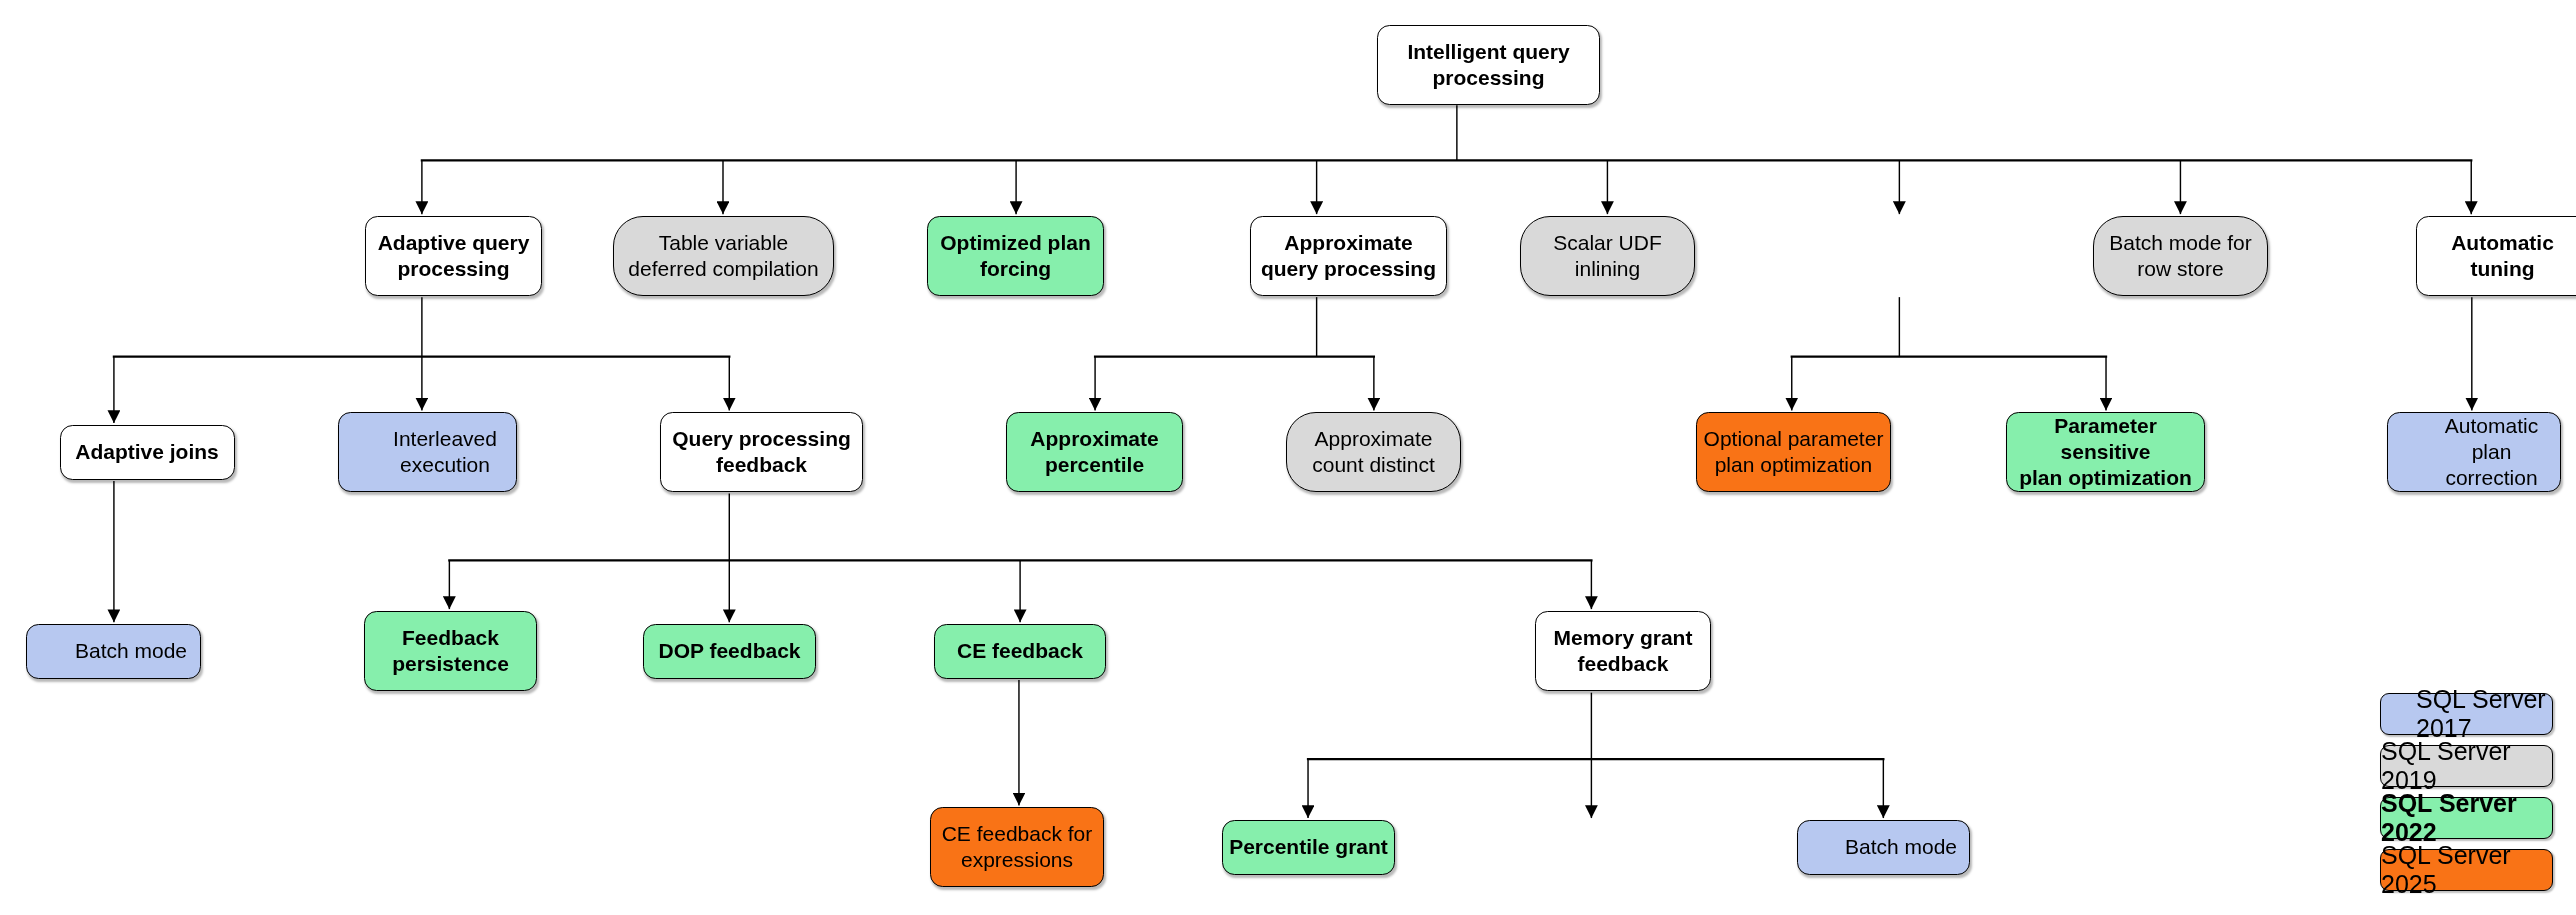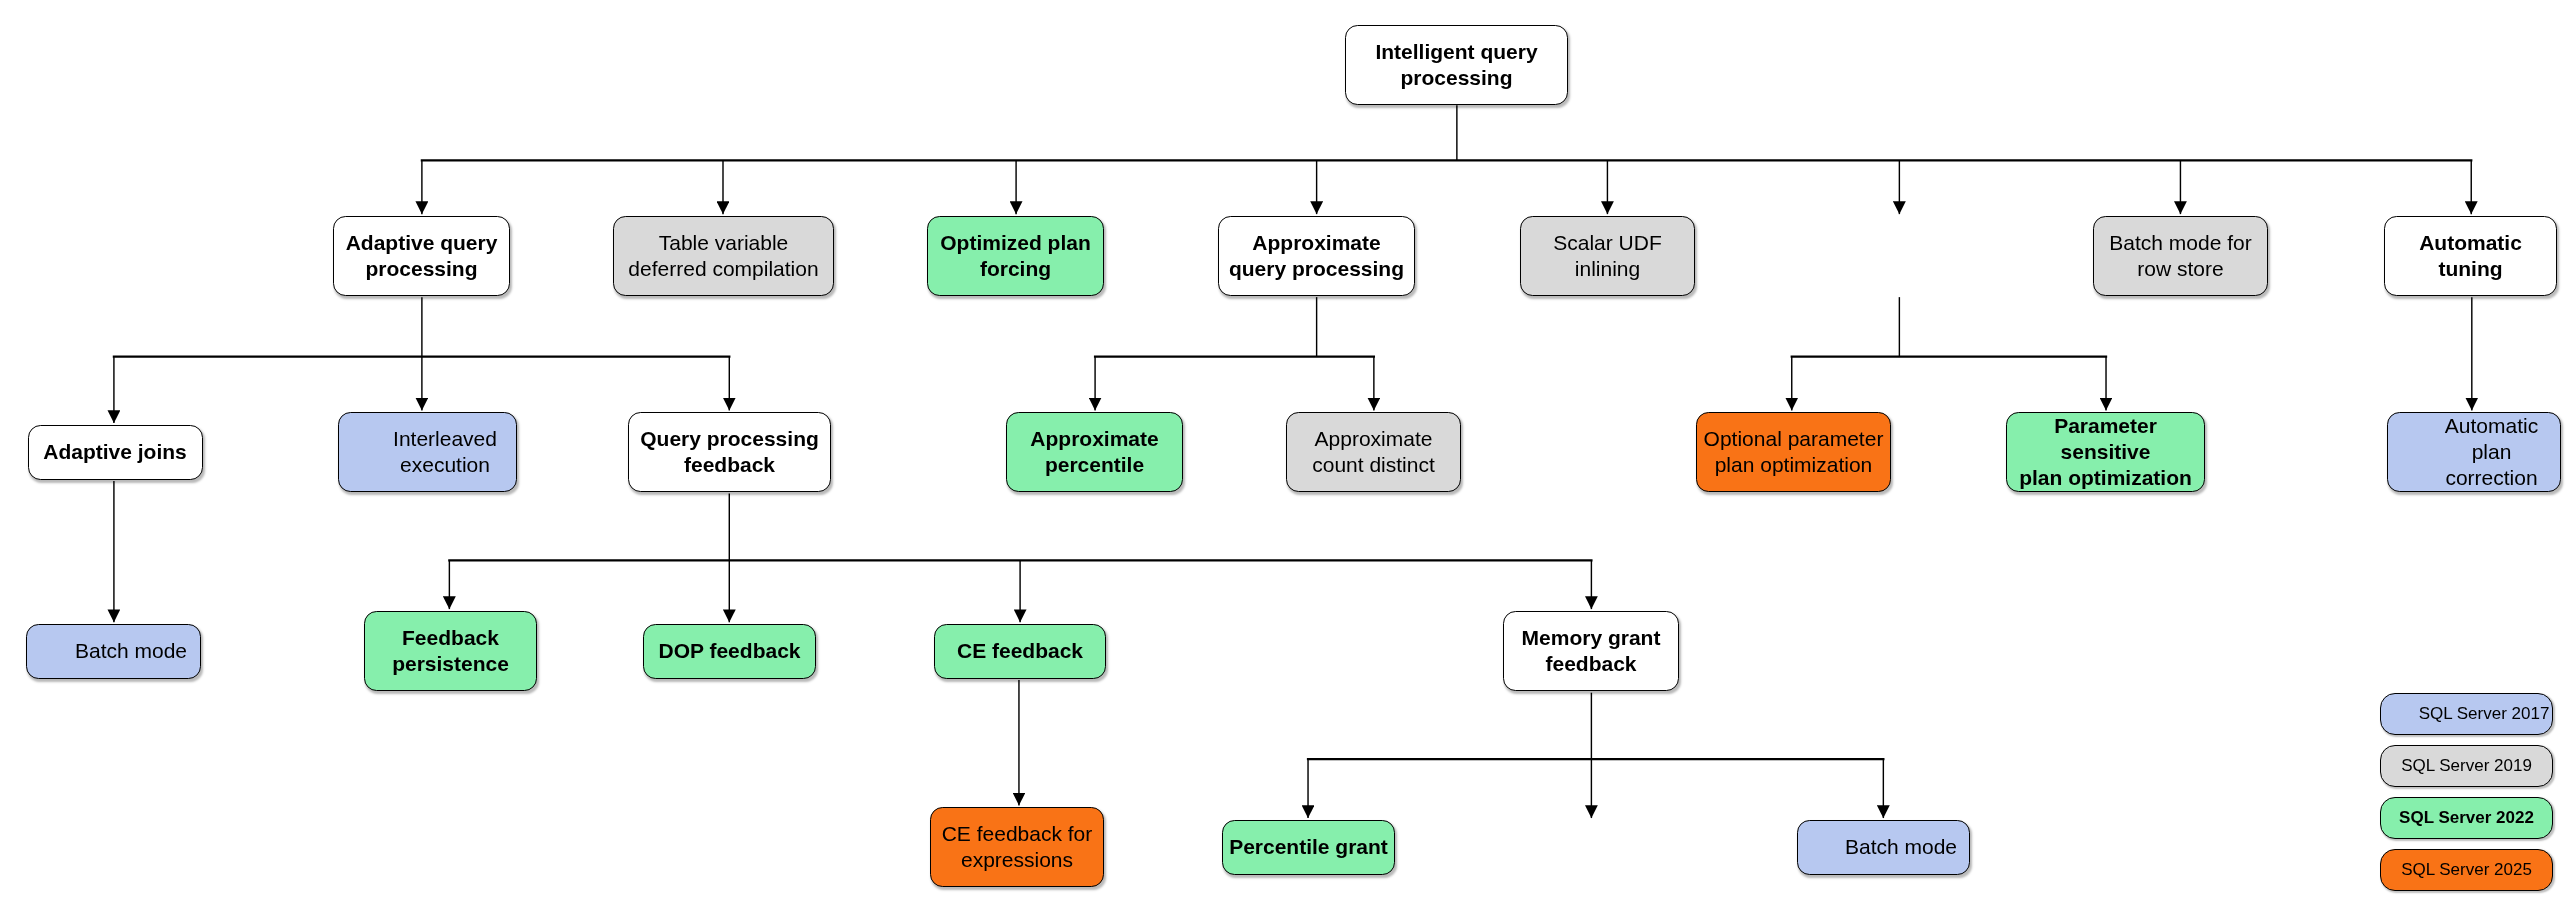--- a/index.html
+++ b/index.html
@@ -14,32 +14,32 @@
     border:1.7px solid #000;
     border-radius:12.6px;
     display:flex;align-items:center;justify-content:center;
     text-align:center;
     white-space:pre-line;
     font-size:21px;line-height:1.24;color:#000;
     box-shadow:1.1px 2.3px 2.3px rgba(0,0,0,0.28);
     background:#fff;
   }
   .bold{font-weight:700;}
-  .white{background:#ffffff;}
+  .white{background:#ffffff;margin-left:32px;}
   .blue{background:#B7C8F0;padding-left:35px;}
-  .gray{background:#D9D9D9;}
+  .gray{background:#D9D9D9;border-radius:30px;}
   .gold{background:#86efac;font-weight:bold;}
   .green{background:#f97316;}
   .chip{
     position:absolute;
     box-sizing:border-box;
     border:1.7px solid #000;
-    border-radius:15px;
+    border-radius:9px;
     display:flex;align-items:center;justify-content:center;
-    font-size:17px;color:#000;
+    font-size:25px;color:#000;
     box-shadow:1.1px 1.7px 1.7px rgba(0,0,0,0.25);
   }
 </style>
 </head>
 <body>
 
 <div id="canvas">
 
   <svg id="edges" viewBox="0 0 4500 1600" xmlns="http://www.w3.org/2000/svg">
     <defs>

